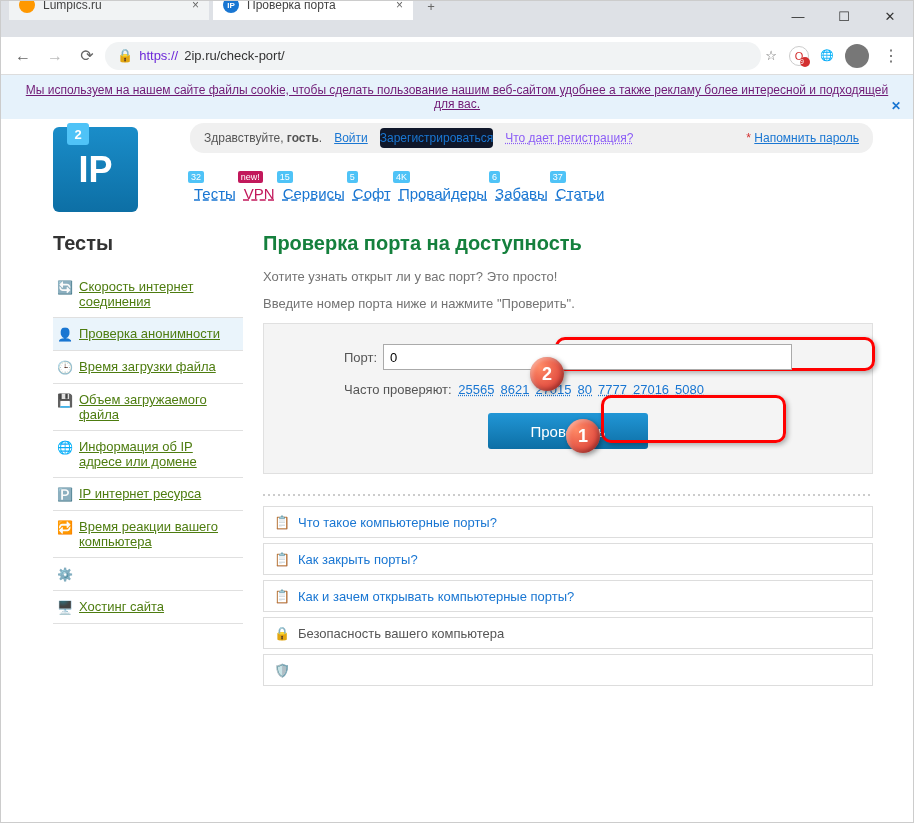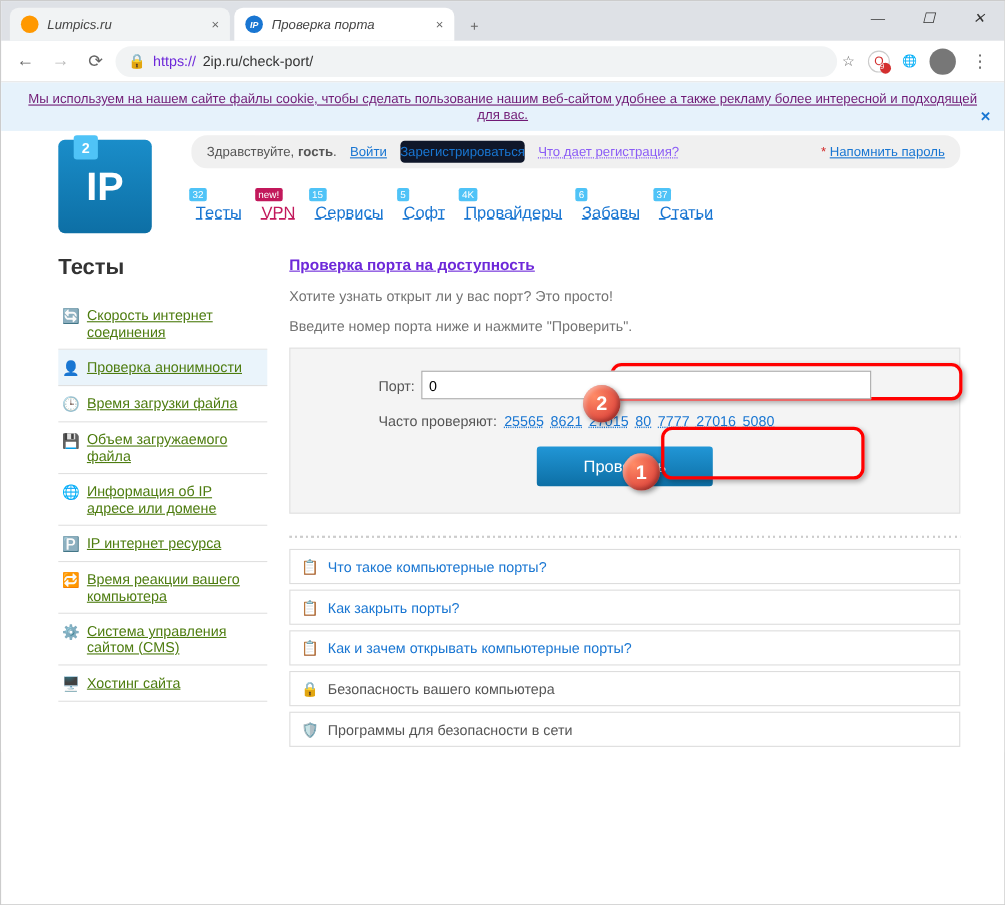--- a/index.html
+++ b/index.html
@@ -1,20 +1,20 @@
 <!DOCTYPE html>
 <html><head>
 <meta charset="utf-8">
 <style>
 * { box-sizing: border-box; margin: 0; padding: 0; }
 body { font-family: Arial, sans-serif; font-size: 13px; background: #fff; width: 914px; height: 823px; overflow: hidden; position: relative; border: 1px solid #ccc; }
 
 
 .browser-chrome { background: #dee1e6; }
-.title-bar { height: 36px; display: flex; align-items: flex-end; padding: 0 8px; position: relative; font-style: italic; }
+.title-bar { height: 36px; display: flex; align-items: flex-end; padding: 17px 8px; position: relative; }
 .tab { height: 30px; background: #f1f3f4; border-radius: 8px 8px 0 0; padding: 0 10px; display: flex; align-items: center; gap: 8px; margin-right: 4px; min-width: 200px; max-width: 200px; font-size: 12px; color: #444; position: relative; }
 .tab.active { background: #fff; }
 .tab-close { margin-left: auto; cursor: pointer; color: #666; }
 .tab-icon { width: 16px; height: 16px; border-radius: 50%; display: flex; align-items: center; justify-content: center; font-size: 10px; }
 .tab-icon.orange { background: #ff9800; }
 .tab-icon.ip { background: #1976d2; color: #fff; font-weight: bold; font-size: 8px; }
 .new-tab { width: 28px; height: 28px; display: flex; align-items: center; justify-content: center; color: #666; cursor: pointer; }
 .window-controls { position: absolute; right: 0; top: 0; display: flex; }
 .win-btn { width: 46px; height: 30px; display: flex; align-items: center; justify-content: center; color: #333; cursor: pointer; }
 
@@ -31,44 +31,44 @@
 
 .page { background: #fff; }
 .cookie-banner { background: #e6f2fb; padding: 8px 20px; text-align: center; font-size: 12px; position: relative; }
 .cookie-banner a { color: #701a75; text-decoration: underline; }
 .cookie-close { position: absolute; right: 12px; bottom: 6px; color: #1976d2; cursor: pointer; font-weight: bold; }
 
 .header-row { display: flex; align-items: flex-start; padding: 4px 40px 0 52px; }
 .logo { width: 85px; height: 85px; background: linear-gradient(#1a8dc9, #0d6fa5); border-radius: 6px; display: flex; align-items: center; justify-content: center; color: #fff; font-size: 36px; font-weight: bold; position: relative; margin-top: 4px; }
 .logo-badge { position: absolute; top: -4px; left: 14px; width: 22px; height: 22px; background: #4fc3f7; color: #fff; font-size: 13px; border-radius: 3px; display: flex; align-items: center; justify-content: center; font-weight: bold; }
 
-.header-content { flex: 1; margin-left: 36px; text-align: center; }
+.header-content { flex: 1; margin-left: 52px; text-align: center; }
 .greet-bar { background: #f0f0f0; border-radius: 14px; padding: 5px 14px; display: flex; align-items: center; gap: 12px; font-size: 12px; color: #555; }
 .greet-bar a { color: #1976d2; }
 .greet-bar .reg-btn { background: #0f172a; padding: 3px 0; border-radius: 4px; text-decoration: none; }
 .greet-bar .faq { color: #8b5cf6; text-decoration: underline dotted; }
 .greet-bar .remind { margin-left: auto; }
 .remind-star { color: #d32f2f; }
 
-.main-nav { display: flex; gap: 18px; margin-top: 20px; padding-left: 4px; }
+.main-nav { display: flex; gap: 8px; margin-top: 20px; padding-left: 4px; }
 .nav-item { position: relative; color: #1976d2; text-decoration: underline dashed; font-size: 15px; padding-top: 12px; }
 .nav-item.vpn { color: #c2185b; }
 .nav-badge { position: absolute; top: -2px; left: -6px; background: #4fc3f7; color: #fff; font-size: 9px; padding: 1px 3px; border-radius: 2px; }
 .nav-badge.new { background: #c2185b; }
 
 .content-row { display: flex; padding: 20px 40px 0 52px; gap: 20px; }
 .sidebar { width: 190px; }
 .sidebar h2 { font-size: 20px; color: #333; margin-bottom: 16px; }
 .sidebar-item { display: flex; align-items: flex-start; gap: 6px; padding: 8px 4px; border-bottom: 1px solid #e0e0e0; font-size: 13px; }
 .sidebar-item a { color: #4d7c0f; text-decoration: underline; }
 .sidebar-item.active { background: #eaf4fb; }
 .sb-icon { width: 16px; height: 16px; flex-shrink: 0; display: inline-flex; align-items: center; justify-content: center; font-size: 13px; }
 
 .main { flex: 1; }
-.main h1 { font-size: 14px; color: #6d28d9; margin-bottom: 14px; text-decoration: underline; }
+.main h1 { font-size: 20px; color: #15803d; margin-bottom: 14px; }
 .main p { color: #737373; margin-bottom: 12px; }
 
 .port-box { background: #f4f4f4; border: 1px solid #e0e0e0; padding: 20px 80px 24px; position: relative; }
 .port-row { display: flex; align-items: center; gap: 6px; margin-bottom: 12px; position: relative; }
 .port-label { color: #555; }
 .port-input { flex: 1; height: 26px; border: 1px solid #aaa; padding: 0 6px; font-size: 13px; }
 .highlight-red { position: absolute; border: 3px solid #ff0000; border-radius: 10px; box-shadow: 2px 2px 5px rgba(0,0,0,0.3); pointer-events: none; }
 .highlight-1 { top: 13px; left: 291px; width: 320px; height: 34px; }
 .highlight-2 { top: 71px; left: 337px; width: 185px; height: 48px; }
 .freq-row { color: #555; }
@@ -185,21 +185,20 @@
           <div class="sidebar-item">
             <span class="sb-icon">🅿️</span>
             <a href="#">IP интернет ресурса</a>
           </div>
           <div class="sidebar-item">
             <span class="sb-icon">🔁</span>
             <a href="#">Время реакции вашего компьютера</a>
           </div>
           <div class="sidebar-item">
             <span class="sb-icon">⚙️</span>
-            <a href="#">Система управления сайтом (CMS)</a>
           </div>
           <div class="sidebar-item">
             <span class="sb-icon">🖥️</span>
             <a href="#">Хостинг сайта</a>
           </div>
         </div>
     </div>
     <div class="main">
       <h1>Проверка порта на доступность</h1>
       <p>Хотите узнать открыт ли у вас порт? Это просто!</p>
@@ -236,19 +235,18 @@
             <div class="faq-item">
               <span class="faq-icon">📋</span>
               <a href="#">Как и зачем открывать компьютерные порты?</a>
             </div>
             <div class="faq-item">
               <span class="faq-icon">🔒</span>
               <span class="static">Безопасность вашего компьютера</span>
             </div>
             <div class="faq-item">
               <span class="faq-icon">🛡️</span>
-              <span class="static">Программы для безопасности в сети</span>
             </div>
           </div>
       </div>
     </div>
   </div>
 </div>
 
 </body></html>

